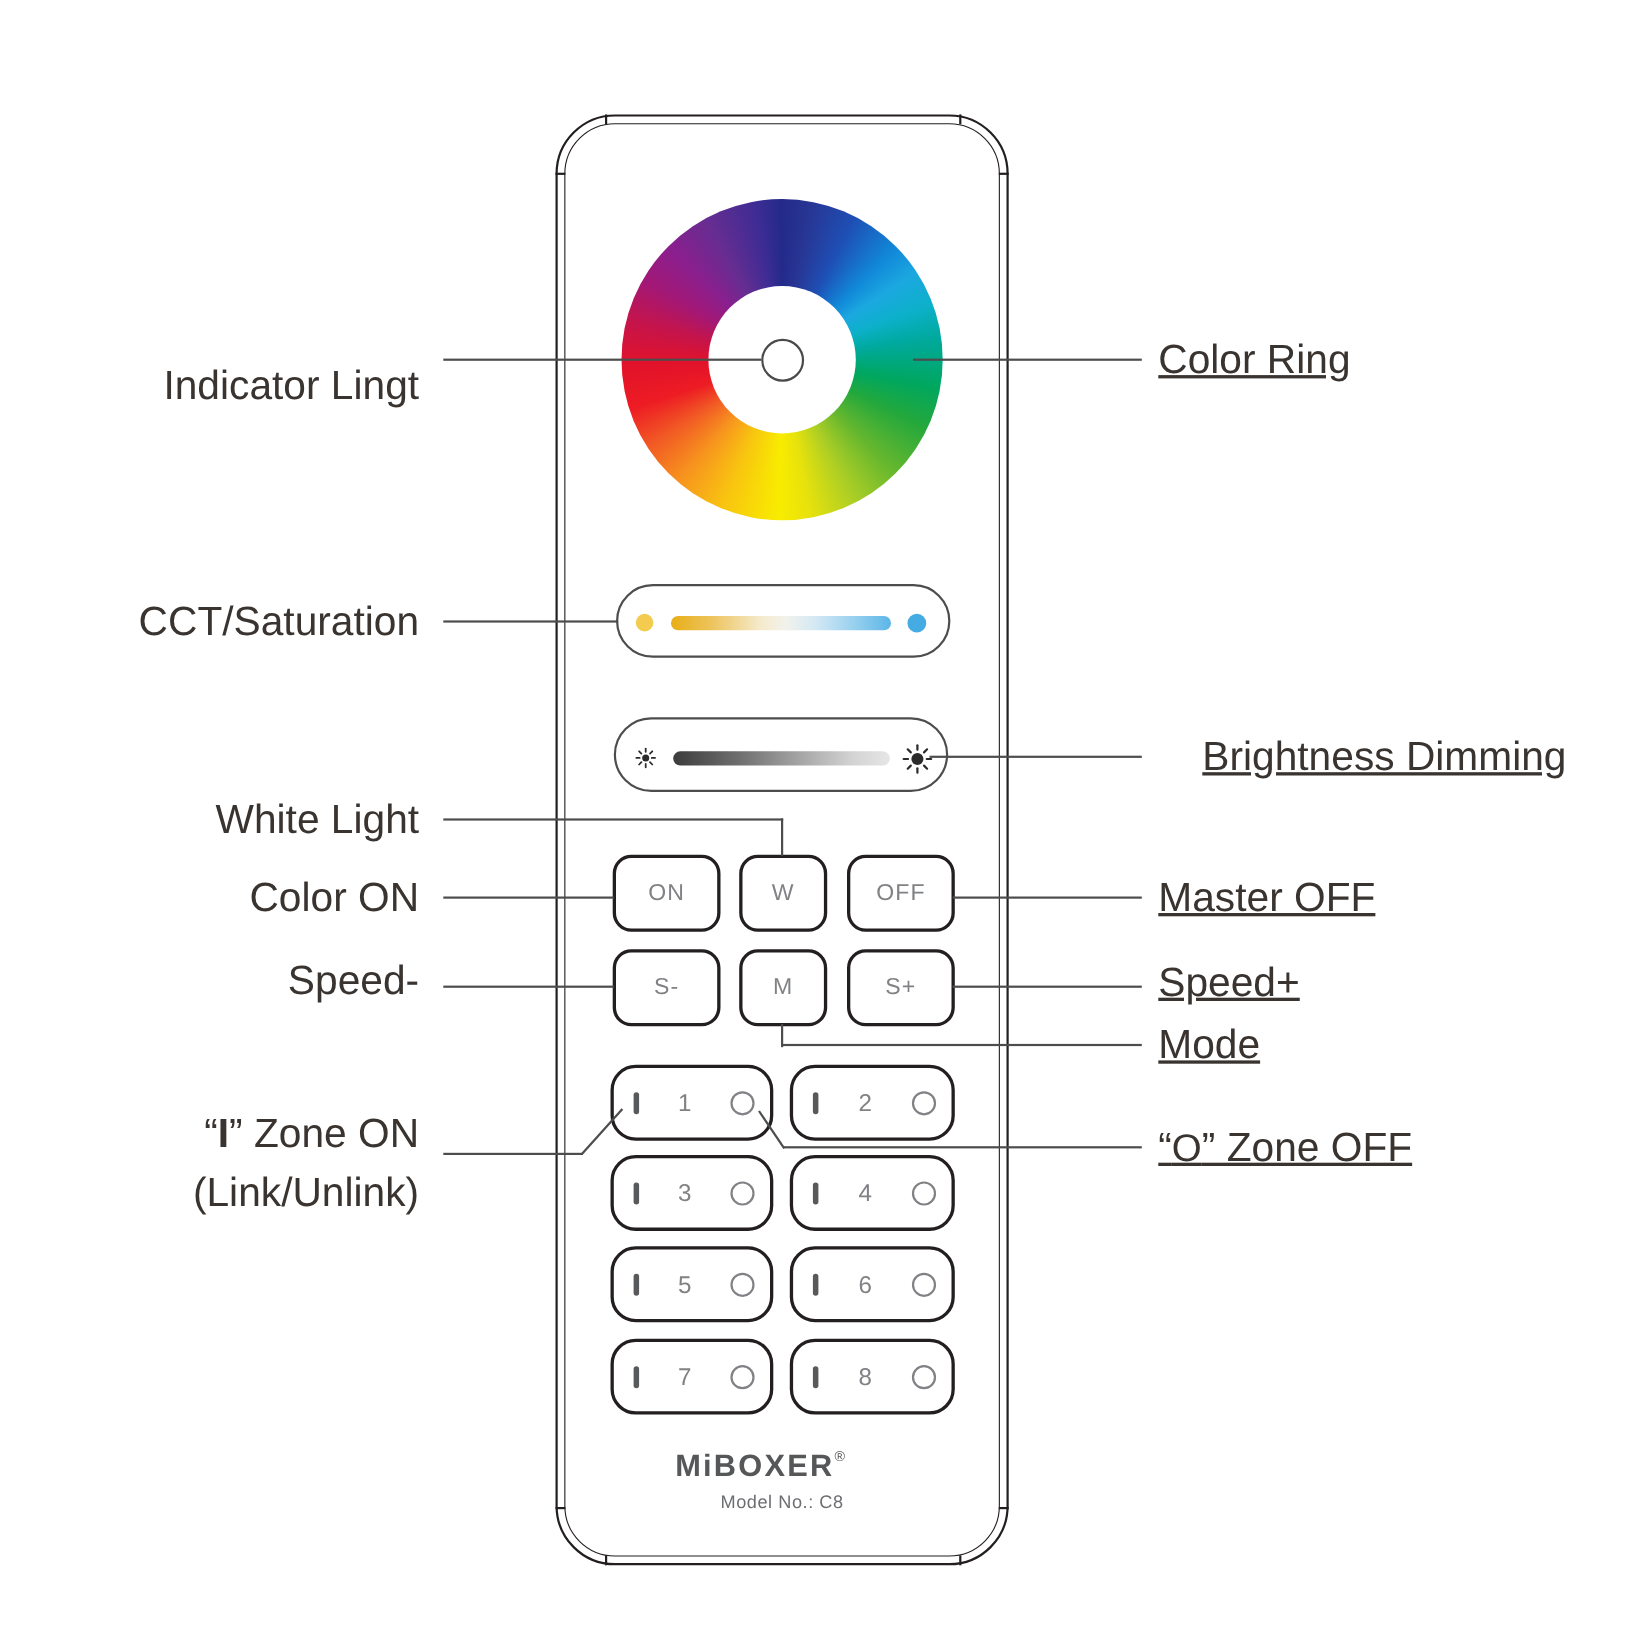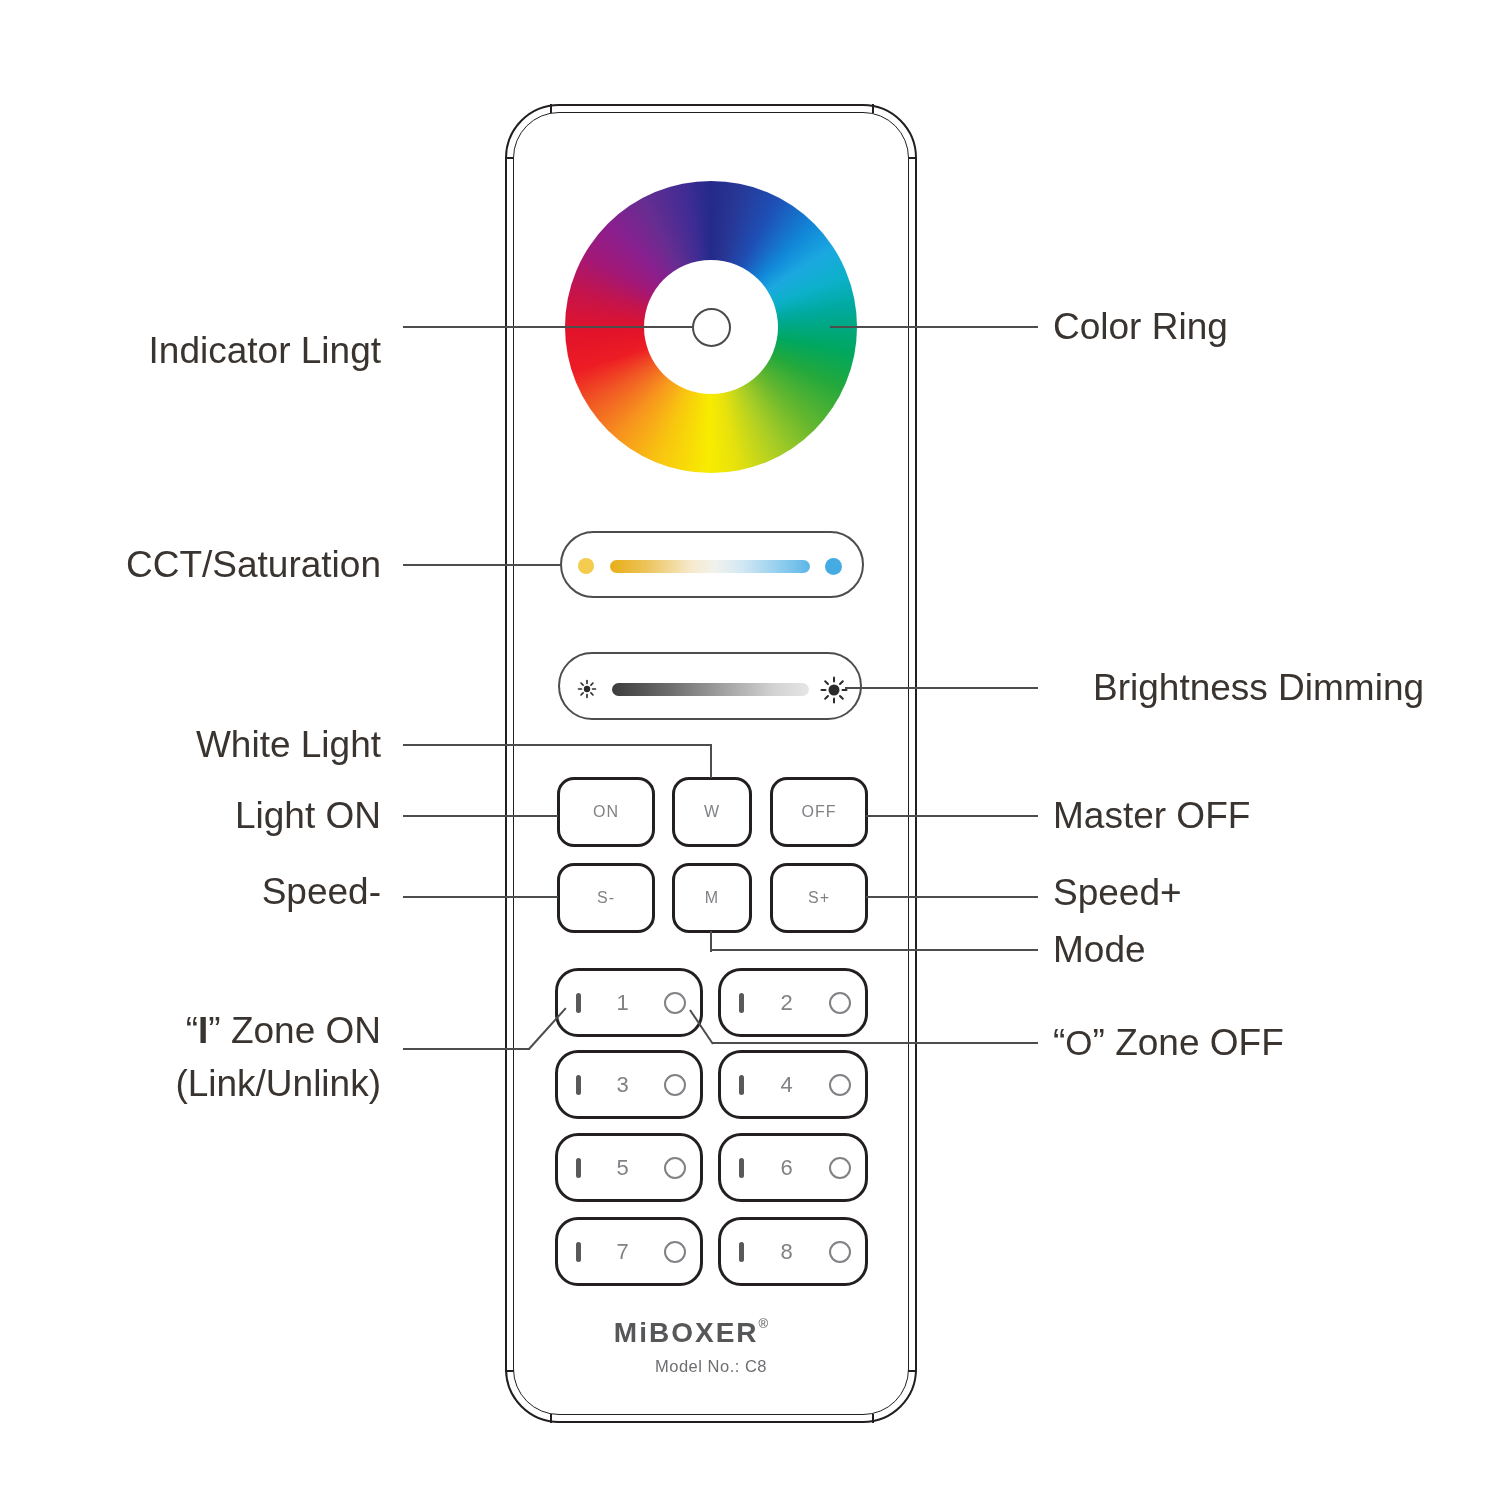--- a/index.html
+++ b/index.html
@@ -53,21 +53,21 @@
   .dim-bar{
     position:absolute;left:52px;top:29px;width:197px;height:13px;border-radius:7px;
     background:linear-gradient(90deg,#3c3c3c 0%,#6e6e6e 30%,#a8a8a8 60%,#d2d2d2 82%,#e6e6e6 100%);
   }
   .sun-small{position:absolute;left:15px;top:23px;}
   .sun-large{position:absolute;left:259px;top:21px;}
   
   .btn{
     position:absolute;border:3px solid #231f20;border-radius:17px;background:#ffffff;
     box-sizing:border-box;display:flex;align-items:center;justify-content:center;
-    font-size:16px;letter-spacing:1px;color:#808285;z-index:2;
+    font-size:21px;letter-spacing:1px;color:#808285;z-index:2;
   }
   .btn-on{left:557px;top:777px;width:98px;height:70px;}
   .btn-w{left:672px;top:777px;width:80px;height:70px;}
   .btn-off{left:770px;top:777px;width:98px;height:70px;}
   .btn-sminus{left:557px;top:863px;width:98px;height:70px;}
   .btn-m{left:672px;top:863px;width:80px;height:70px;}
   .btn-splus{left:770px;top:863px;width:98px;height:70px;}
   .zone-btn{
     position:absolute;border:3px solid #231f20;border-radius:23px;background:#ffffff;
     box-sizing:border-box;display:flex;align-items:center;justify-content:space-between;
@@ -108,21 +108,21 @@
   .l-md-h{left:710px;top:949px;width:328px;height:2px;}
   .l-zon-h{left:403px;top:1048px;width:127px;height:2px;}
   .l-zon-d{left:529px;top:1048px;width:55px;height:2px;transform-origin:0 50%;transform:rotate(-48deg);}
   .l-zoff-d{left:690px;top:1009px;width:41px;height:2px;transform-origin:0 50%;transform:rotate(56deg);}
   .l-zoff-h{left:712px;top:1042px;width:326px;height:2px;}
   
   .lbl{
     position:absolute;font-size:37px;color:#3a3430;white-space:nowrap;z-index:3;line-height:44px;
   }
   .lbl.left{right:1119px;text-align:right;}
-  .lbl.right{left:1053px;text-align:right;}
+  .lbl.right{left:1053px;text-align:right;text-decoration:underline;}
   .lbl-ind{top:305px;margin-top:24px;}
   .lbl-cct{top:543px;}
   .lbl-wh{top:723px;}
   .lbl-mon{top:794px;}
   .lbl-sm{top:834px;margin-top:36px;}
   .lbl-zon{top:1004px;line-height:53px;margin-left:19px;}
   .lbl-ring{top:305px;}
   .lbl-dim{top:666px;margin-left:40px;}
   .lbl-moff{top:794px;}
   .lbl-sp{top:871px;}
@@ -264,21 +264,21 @@
   <div class="cline l-md-v"></div>
   <div class="cline l-md-h"></div>
   <div class="cline l-zon-h"></div>
   <div class="cline l-zon-d"></div>
   <div class="cline l-zoff-d"></div>
   <div class="cline l-zoff-h"></div>
 
   <div class="lbl left lbl-ind">Indicator Lingt</div>
   <div class="lbl left lbl-cct">CCT/Saturation</div>
   <div class="lbl left lbl-wh">White Light</div>
-  <div class="lbl left lbl-mon">Light ON</div>
+  <div class="lbl left lbl-mon">Color ON</div>
   <div class="lbl left lbl-sm">Speed-</div>
   <div class="lbl left lbl-zon">
     <div><span>“</span><span class="sym-i">I</span><span>” Zone ON</span></div>
     <div>(Link/Unlink)</div>
   </div>
 
   <div class="lbl right lbl-ring">Color Ring</div>
   <div class="lbl right lbl-dim">Brightness Dimming</div>
   <div class="lbl right lbl-moff">Master OFF</div>
   <div class="lbl right lbl-sp">Speed+</div>

